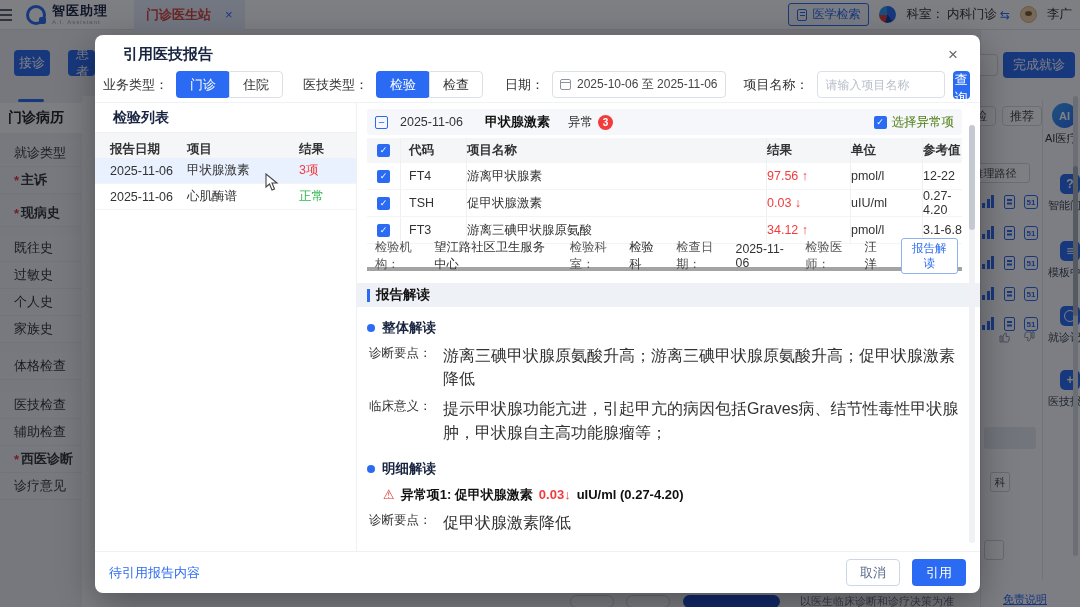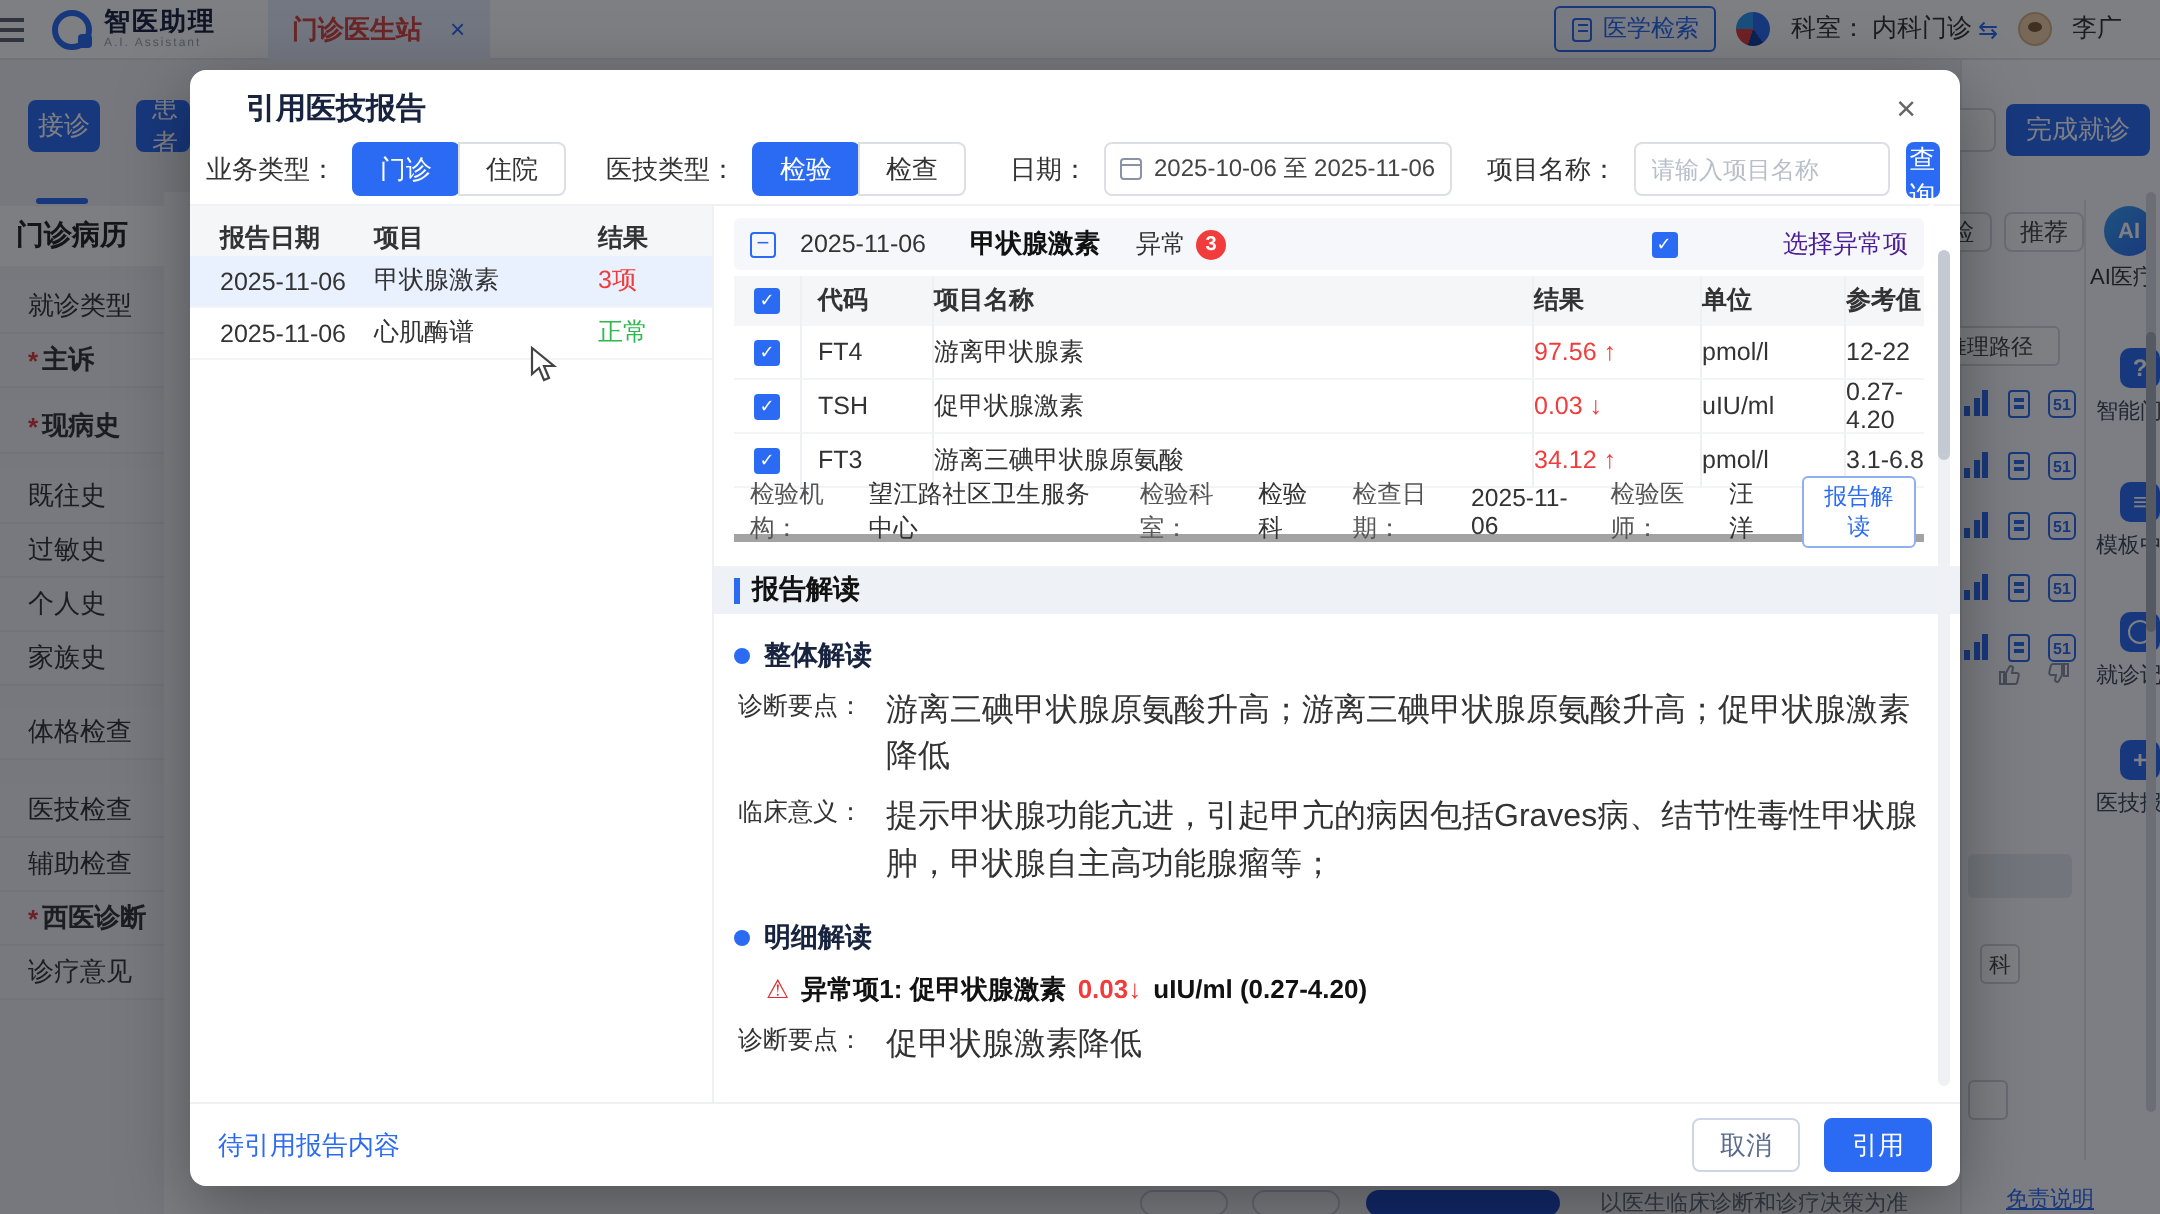--- a/index.html
+++ b/index.html
@@ -19,21 +19,21 @@
     position:relative; display:inline-block; }
   .logo-mark::after { content:""; position:absolute; right:-3px; bottom:-2px; width:7px; height:7px;
     background:#2b6bf3; border-radius:2px; }
   .logo-txt { display:flex; flex-direction:column; line-height:1; }
   .logo-txt b { font-size:13px; color:#17233f; letter-spacing:1px; }
   .logo-txt i { font-style:normal; font-size:6px; color:#9aa3b2; margin-top:2px; letter-spacing:1px; }
   .app-tab { margin-left:26px; height:30px; padding:0 12px; background:#e9effc;
     display:flex; align-items:center; gap:14px; }
   .tab-label { font-size:13px; font-weight:bold; color:#d8453e; }
   .tab-close { font-size:13px; color:#2b6bf3; cursor:default; }
-  .topbar-right { margin-left:auto; display:flex; align-items:center; gap:10px; padding-right:19px; }
+  .topbar-right { margin-left:auto; display:flex; align-items:center; gap:10px; padding-right:8px; }
   .med-search { display:flex; align-items:center; gap:5px; border:1px solid #2b6bf3; border-radius:3px;
     color:#2b6bf3; font-size:12px; padding:2px 8px; background:#f4f8ff; }
   .doc-ico { width:10px; height:12px; border:1.4px solid #2b6bf3; border-radius:2px; position:relative; }
   .doc-ico::after { content:""; position:absolute; left:1.5px; top:2.5px; width:5px; height:1.4px;
     background:#2b6bf3; box-shadow:0 3px 0 #2b6bf3; }
   .swirl { width:17px; height:17px; border-radius:50%;
     background:conic-gradient(#2b6bf3 0 40%, #123e9e 40% 55%, #e23b3b 55% 75%, #2b9cf3 75% 100%); }
   .dept { display:flex; align-items:center; gap:3px; font-size:12.5px; color:#333; }
   .swap { color:#2b6bf3; font-size:12px; }
   .avatar { width:17px; height:17px; border-radius:50%; background:#f0cfa6; border:1px solid #d8b47f; position:relative; }
@@ -139,21 +139,21 @@
   .collapse { width:13px; height:13px; border:1px solid #2b6bf3; border-radius:2px; color:#2b6bf3;
     font-size:11px; line-height:11px; text-align:center; }
   .g-date { margin-left:12px; font-size:12.5px; color:#333; }
   .g-name { margin-left:22px; font-size:13px; font-weight:bold; color:#111; }
   .g-abn  { margin-left:18px; font-size:12.5px; color:#333; }
   .badge { margin-left:5px; width:15px; height:15px; border-radius:50%; background:#f23c3c; color:#fff;
     font-size:10px; font-weight:bold; display:flex; align-items:center; justify-content:center; }
   .g-right { margin-left:auto; display:flex; align-items:center; gap:5px; }
   .cb { width:13px; height:13px; background:#2b6bf3; border-radius:2px; color:#fff; font-size:9px;
     line-height:13px; text-align:center; flex:0 0 auto; }
-  .sel-abn { font-size:12.5px; color:#4c1d95;margin-left:48px; }
+  .sel-abn { font-size:12.5px; color:#4d7c0f; }
   .t-head { margin-top:3px; height:25px; display:flex; align-items:center; background:#f4f6f8;
     font-size:12.5px; font-weight:bold; color:#333; }
   .t-row { height:27px; display:flex; align-items:center; font-size:12.5px; color:#333; border-bottom:1px solid #f2f4f6; }
   .c-chk { width:34px; display:flex; justify-content:center; }
   .c-code { width:66px; padding-left:8px; } .c-name { width:300px; } .c-res { width:84px; }
   .c-unit { width:72px; } .c-rng { flex:1; }
   .t-head > div, .t-row > div { border-right:1px solid #eef1f4; height:100%; display:flex; align-items:center; }
   .t-head > div:last-child, .t-row > div:last-child { border-right:none; }
   .t-row .c-res { color:#f23c3c; }
   .meta { height:27px; display:flex; align-items:center; gap:4px; font-size:12.3px; color:#555; padding-left:8px; border-bottom:4px solid #a3a3a3; }
@@ -393,20 +393,21 @@
         <span>2025-10-06 至 2025-11-06</span>
       </span>
       <span class="f-label" style="margin-left:10px">项目名称：</span>
       <input class="proj-input" placeholder="请输入项目名称" style="">
       <button class="btn-query">查询</button>
     </div>
 
     <div class="m-body">
 
       <div class="l-panel">
+        <div class="l-title">检验列表</div>
         <div class="l-head">
           <span class="lc-date">报告日期</span>
           <span class="lc-item">项目</span>
           <span class="lc-res">结果</span>
         </div>
         <div class="l-row sel">
           <span class="lc-date">2025-11-06</span>
           <span class="lc-item">甲状腺激素</span>
           <span class="lc-res res-red">3项</span>
         </div>

